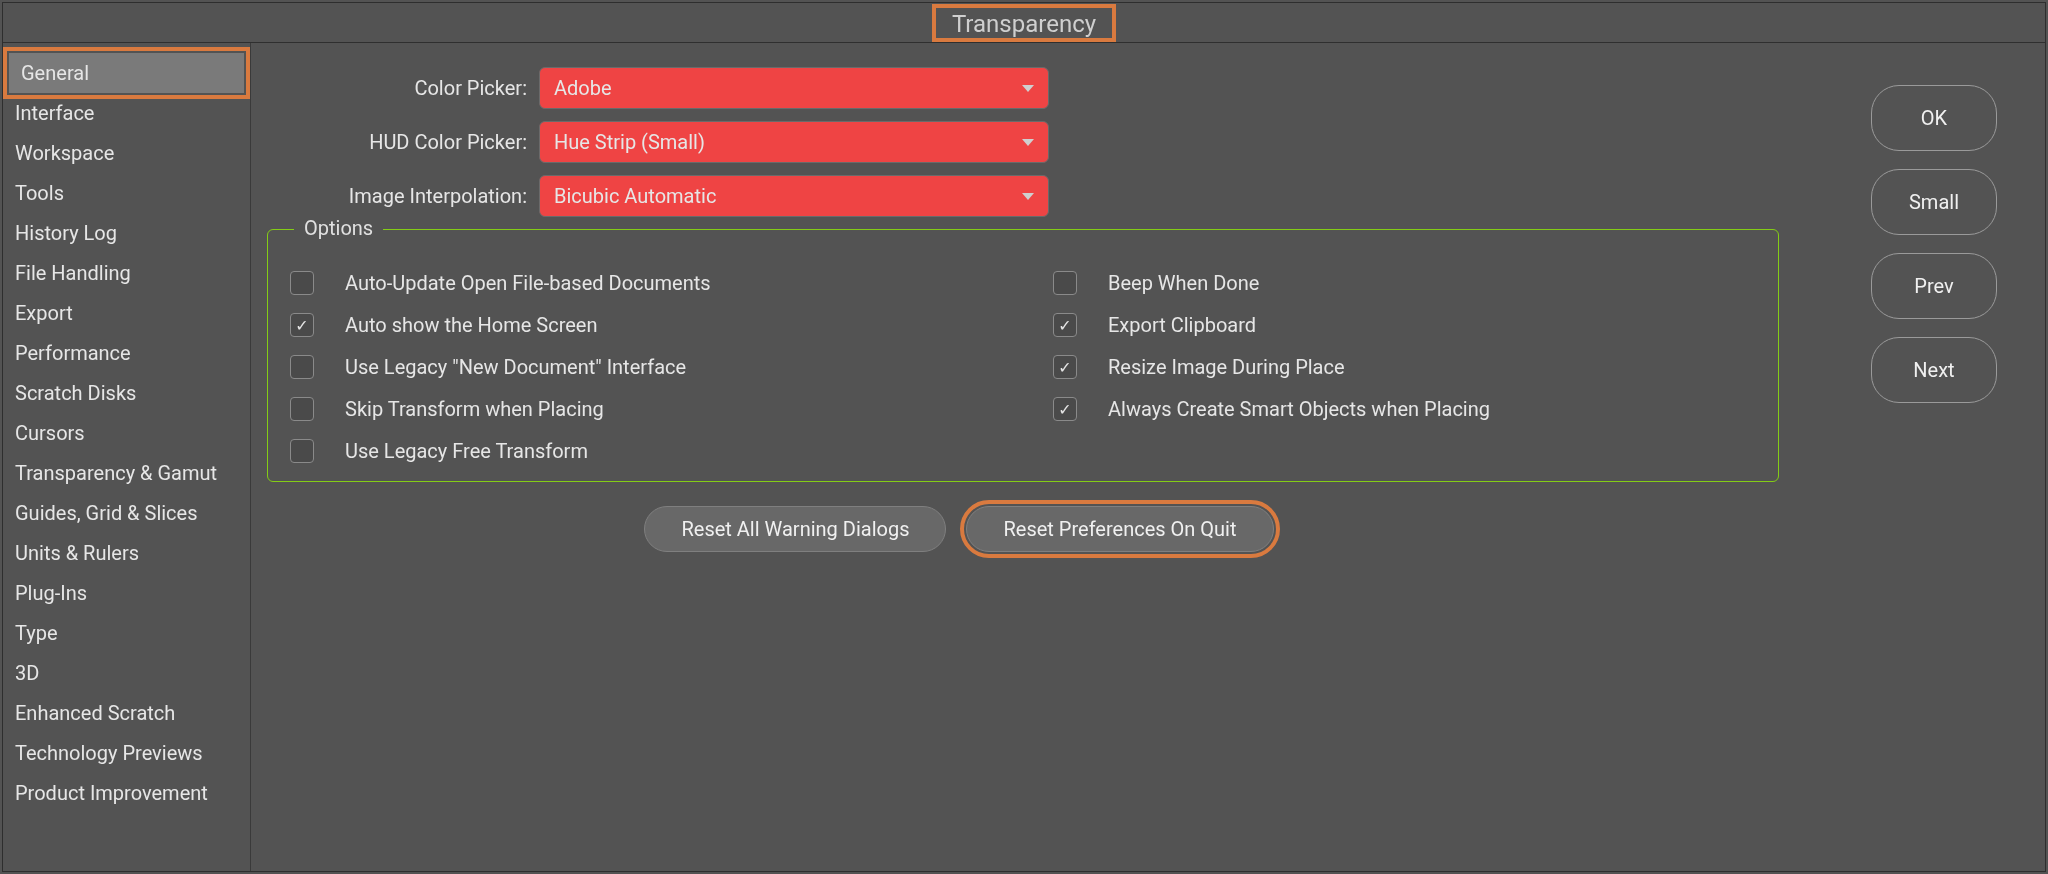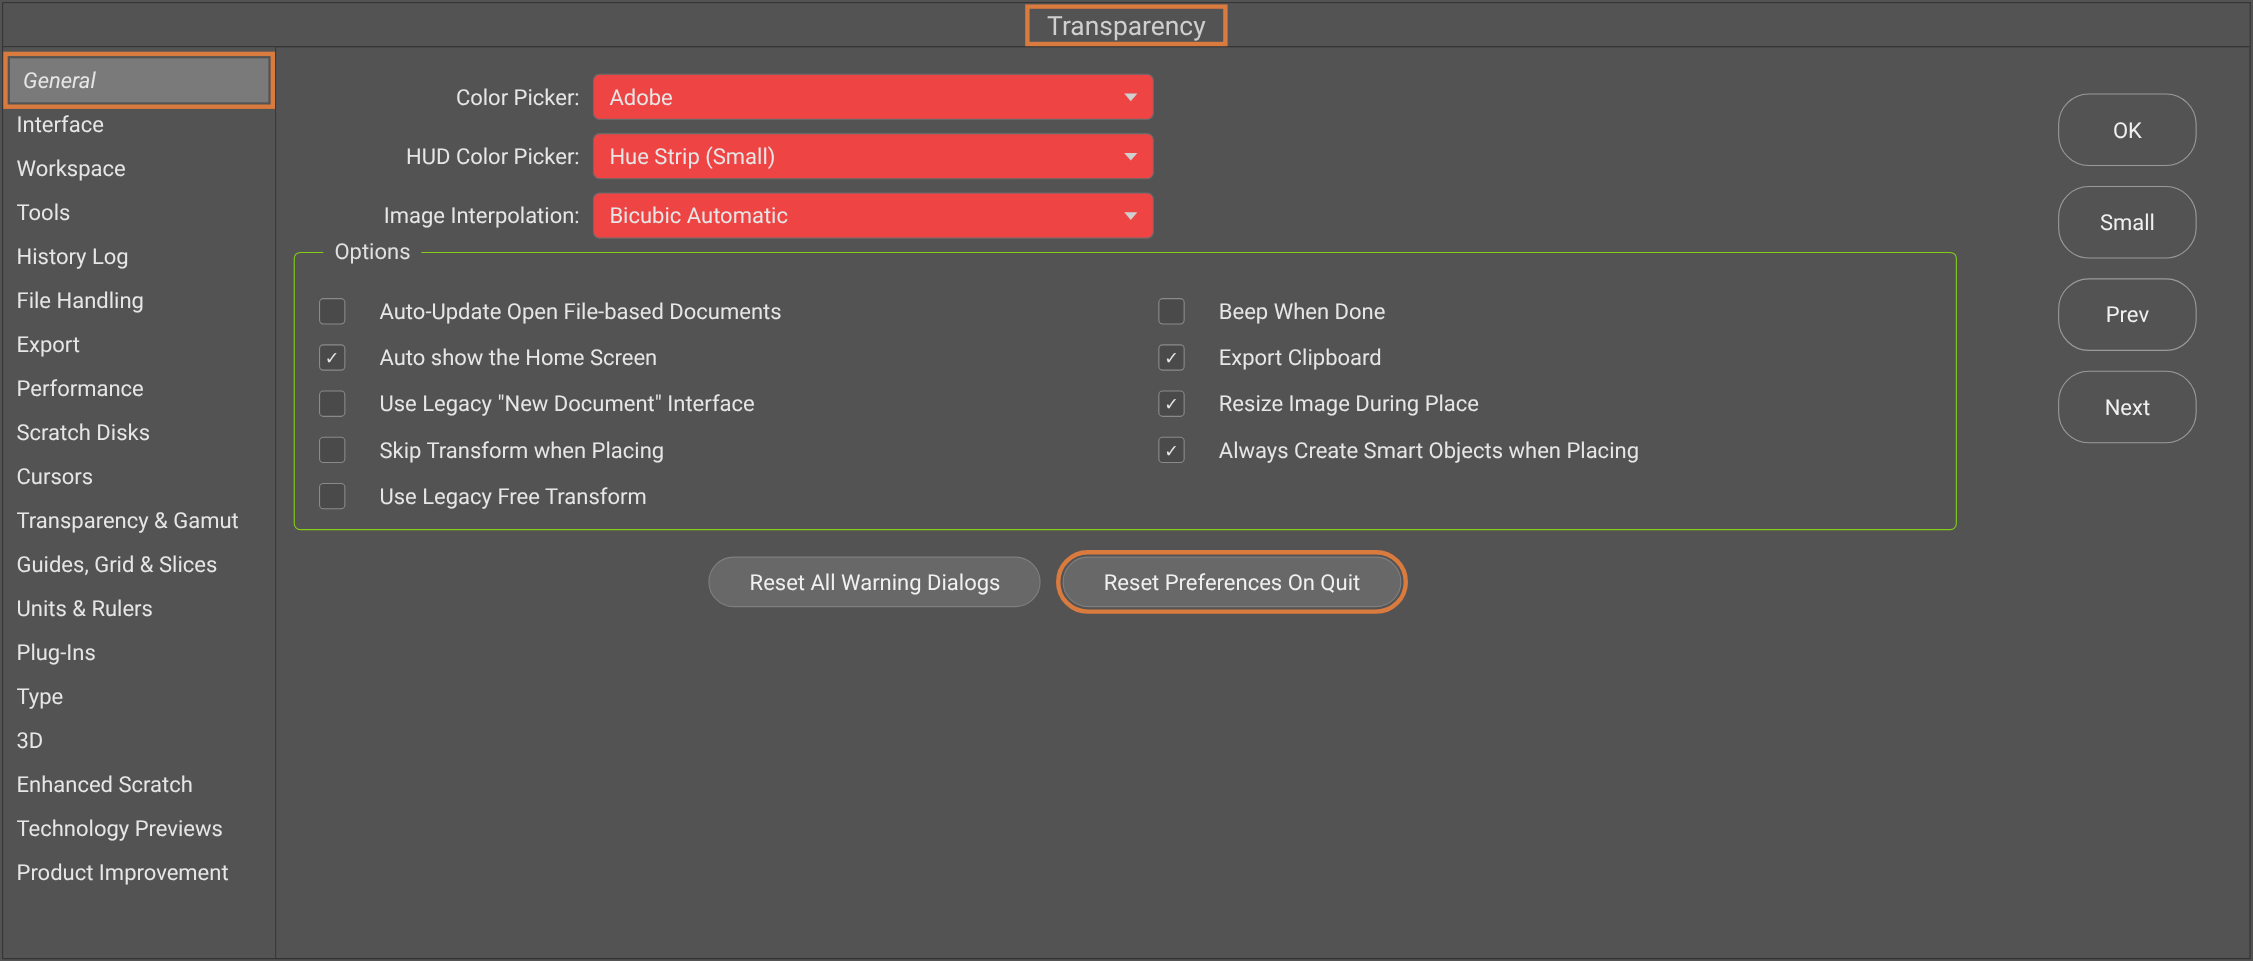--- a/index.html
+++ b/index.html
@@ -47,21 +47,20 @@
   .side-item {
     padding: 8px 12px;
     font-size: 20px;
     color: #e6e6e6;
     cursor: default;
     white-space: nowrap;
   }
   .side-item.sel {
     background: #7a7a7a;
     margin: 0 6px;
-    font-style: italic;
   }
   .main {
     flex: 1;
     padding: 24px 24px 0 16px;
     display: flex;
   }
   .form-col { flex: 1; }
   .btn-col  { width: 150px; padding-top: 18px; }
   .row {
     display: flex;

